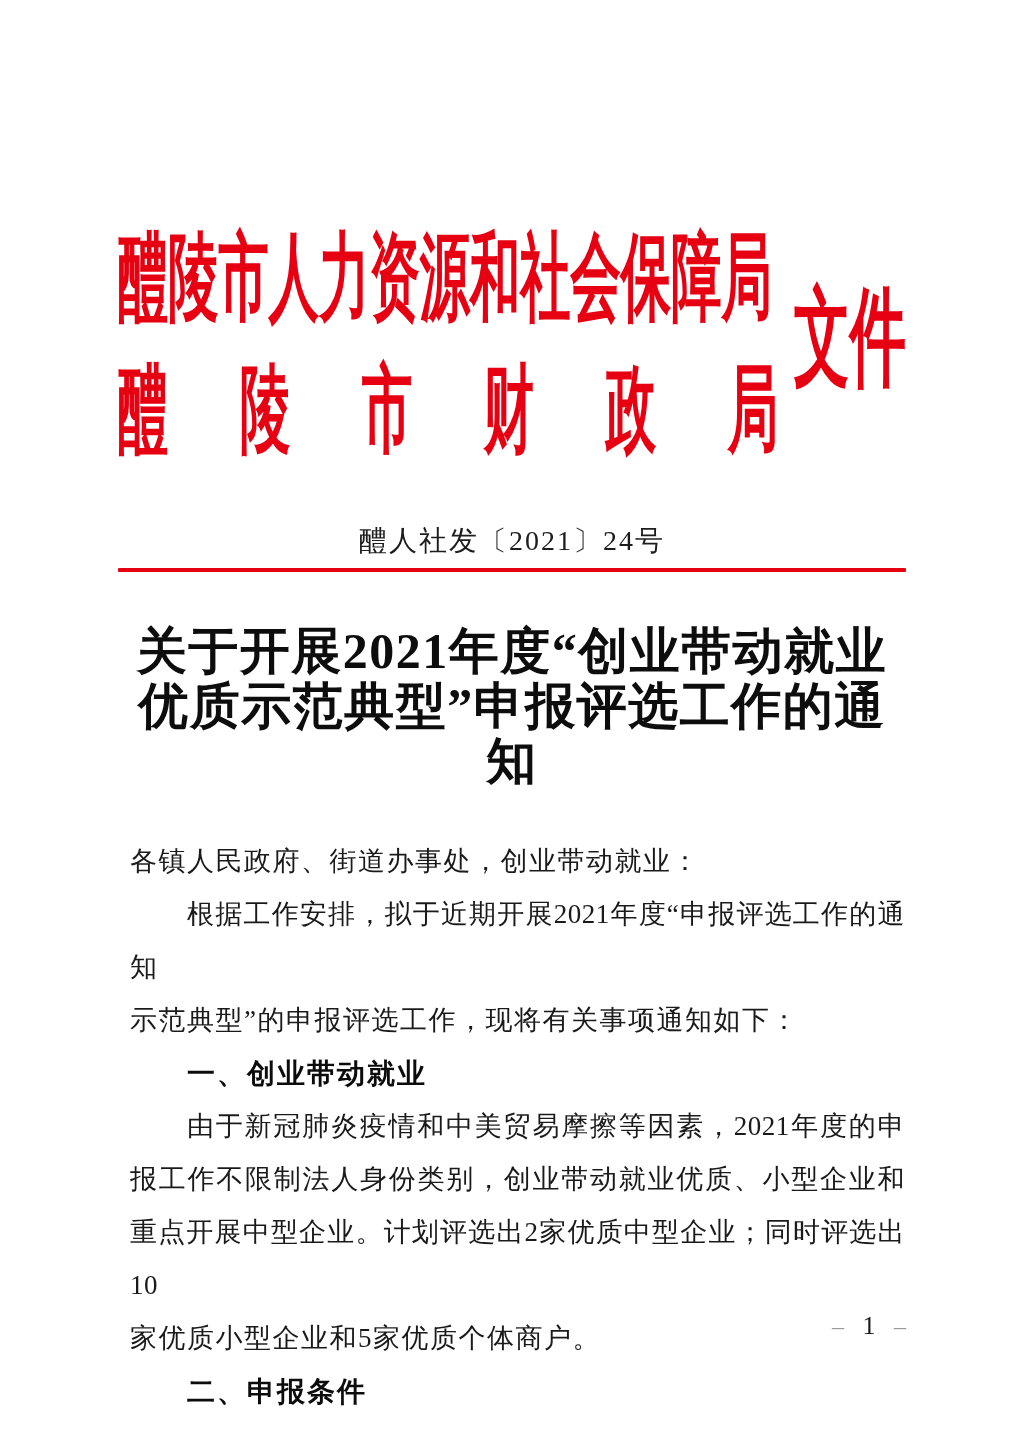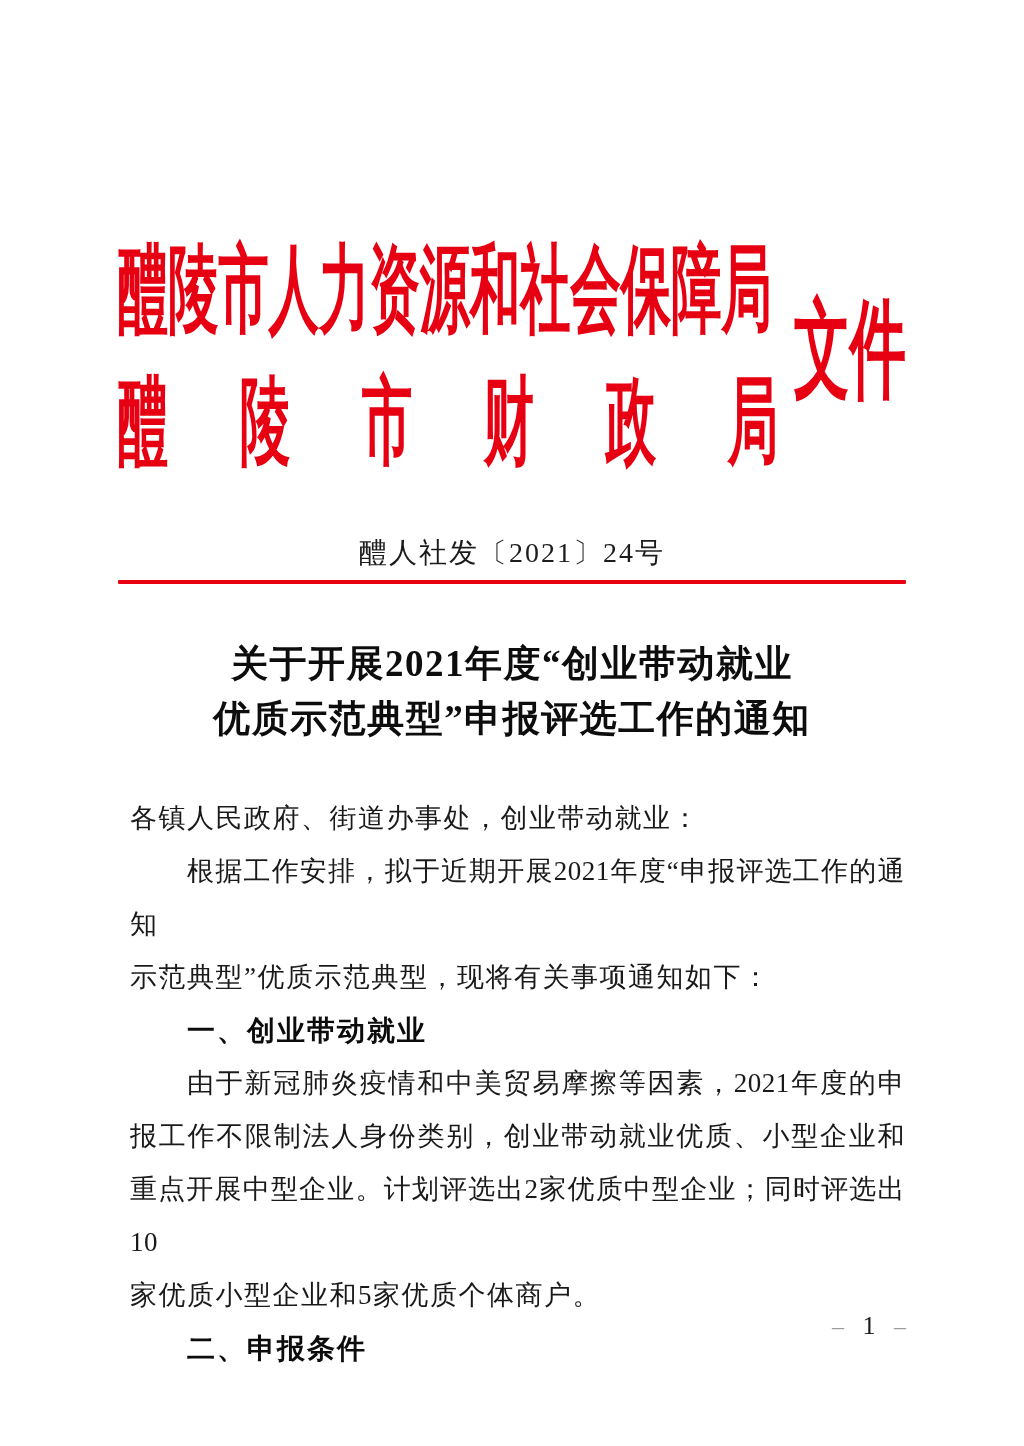--- a/index.html
+++ b/index.html
@@ -4,21 +4,21 @@
 <style>
   :root { --red: #e60012; --ink: #111111; }
   * { margin: 0; padding: 0; box-sizing: border-box; }
   html, body { background: #ffffff; }
   body {
     width: 1024px; height: 1446px;
     position: relative; overflow: hidden;
     font-family: "Liberation Serif", "DejaVu Serif", serif;
     color: var(--ink);
   }
-  .page { position: absolute; inset: 0; padding: 12px 118px; }
+  .page { position: absolute; inset: 0; padding: 0 118px; }
 
   
   .header { position: relative; margin-top: 226px; height: 236px; }
   .agency-scale {
     width: 1260px;
     transform: scaleX(0.5238);
     transform-origin: left top;
   }
   .agency-line1 {
     width: 1260px; white-space: nowrap;
@@ -45,21 +45,21 @@
   }
   .red-rule {
     margin-top: 11px; height: 4px; width: 100%;
     background: var(--red); border-radius: 1px;
   }
 
   
   .title { margin-top: 52px; text-align: center; }
   .title .tline {
     display: block;
-    font-size: 37px; line-height: 55px; font-weight: 700;
+    font-size: 50px; line-height: 55px; font-weight: 700;
     letter-spacing: 1.5px; color: #0d0d0d;
   }
 
   
   .docbody { margin-top: 46px; margin-left: 12px; width: 775px; }
   .bline {
     font-size: 27px; line-height: 53px; letter-spacing: 1.5px;
     color: #1a1a1a; white-space: normal;
   }
   .bline.indent { text-indent: 57px; }
@@ -103,21 +103,21 @@
   <div class="red-rule"></div>
 
   <div class="title">
     <span class="tline">关于开展2021年度“创业带动就业</span>
     <span class="tline">优质示范典型”申报评选工作的通知</span>
   </div>
 
   <div class="docbody">
     <div class="bline">各镇人民政府、街道办事处，创业带动就业：</div>
     <div class="bline indent full">根据工作安排，拟于近期开展2021年度“申报评选工作的通知</div>
-    <div class="bline">示范典型”优质示范典型，现将有关事项通知如下：</div>
+    <div class="bline">示范典型”的申报评选工作，现将有关事项通知如下：</div>
     <div class="bline indent heading">一、创业带动就业</div>
     <div class="bline indent full">由于新冠肺炎疫情和中美贸易摩擦等因素，2021年度的申</div>
     <div class="bline full">报工作不限制法人身份类别，创业带动就业优质、小型企业和</div>
     <div class="bline full">重点开展中型企业。计划评选出2家优质中型企业；同时评选出10</div>
     <div class="bline">家优质小型企业和5家优质个体商户。</div>
     <div class="bline indent heading">二、申报条件</div>
   </div>
 
   <div class="footer">
     <span class="pg-dash">–</span>

